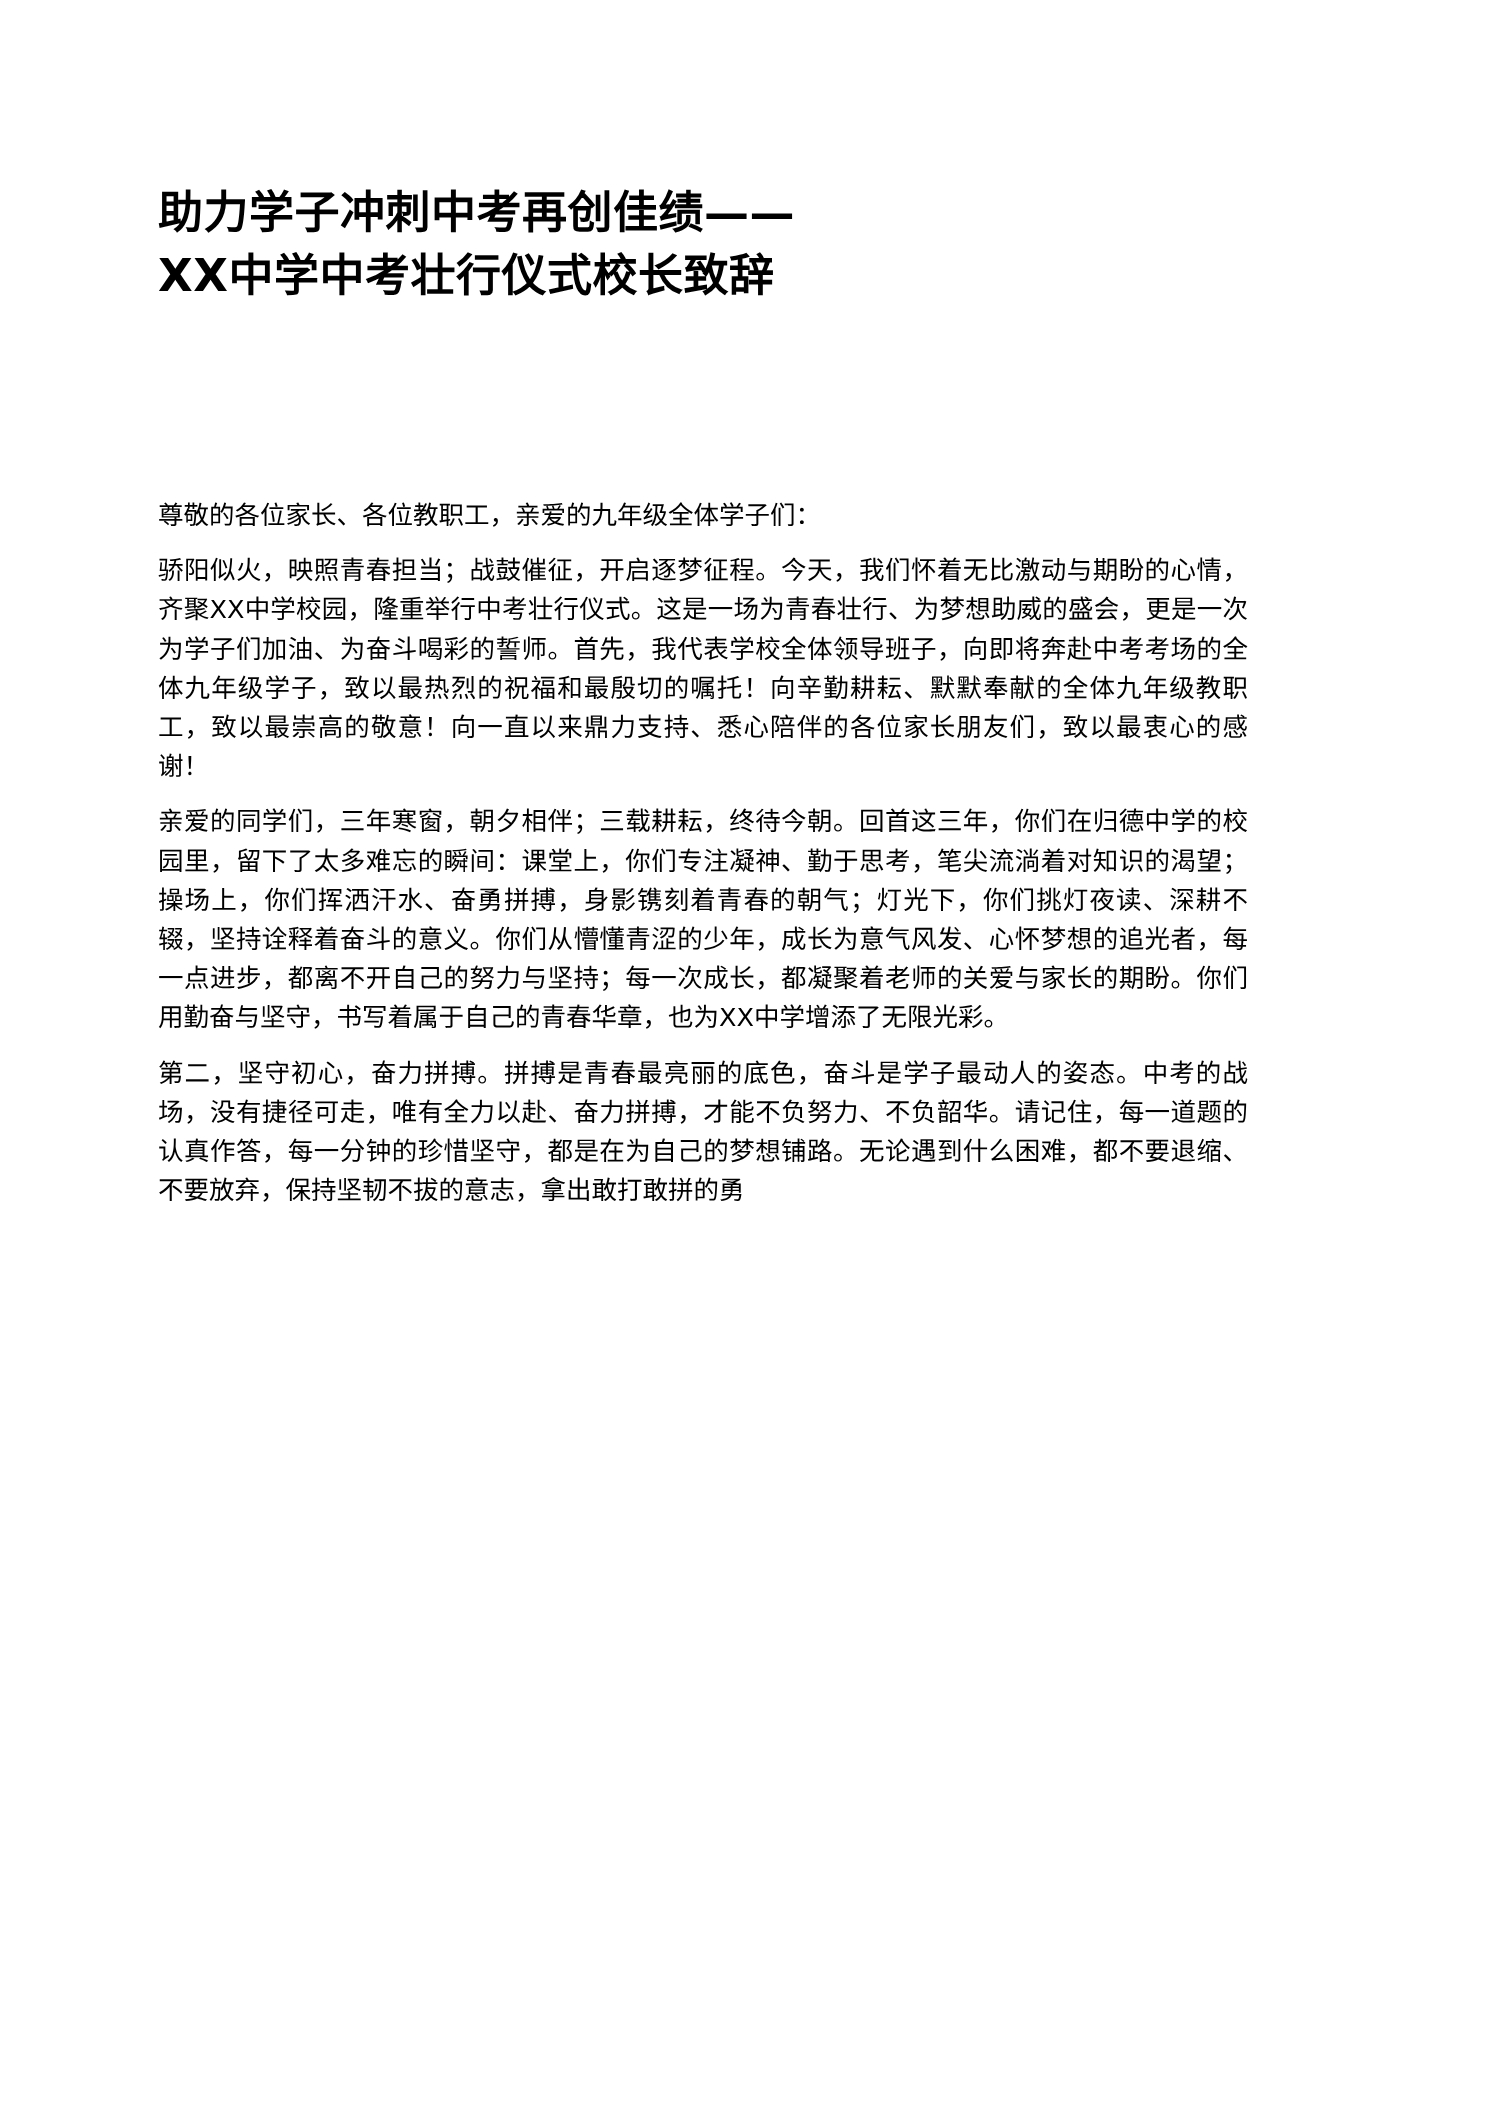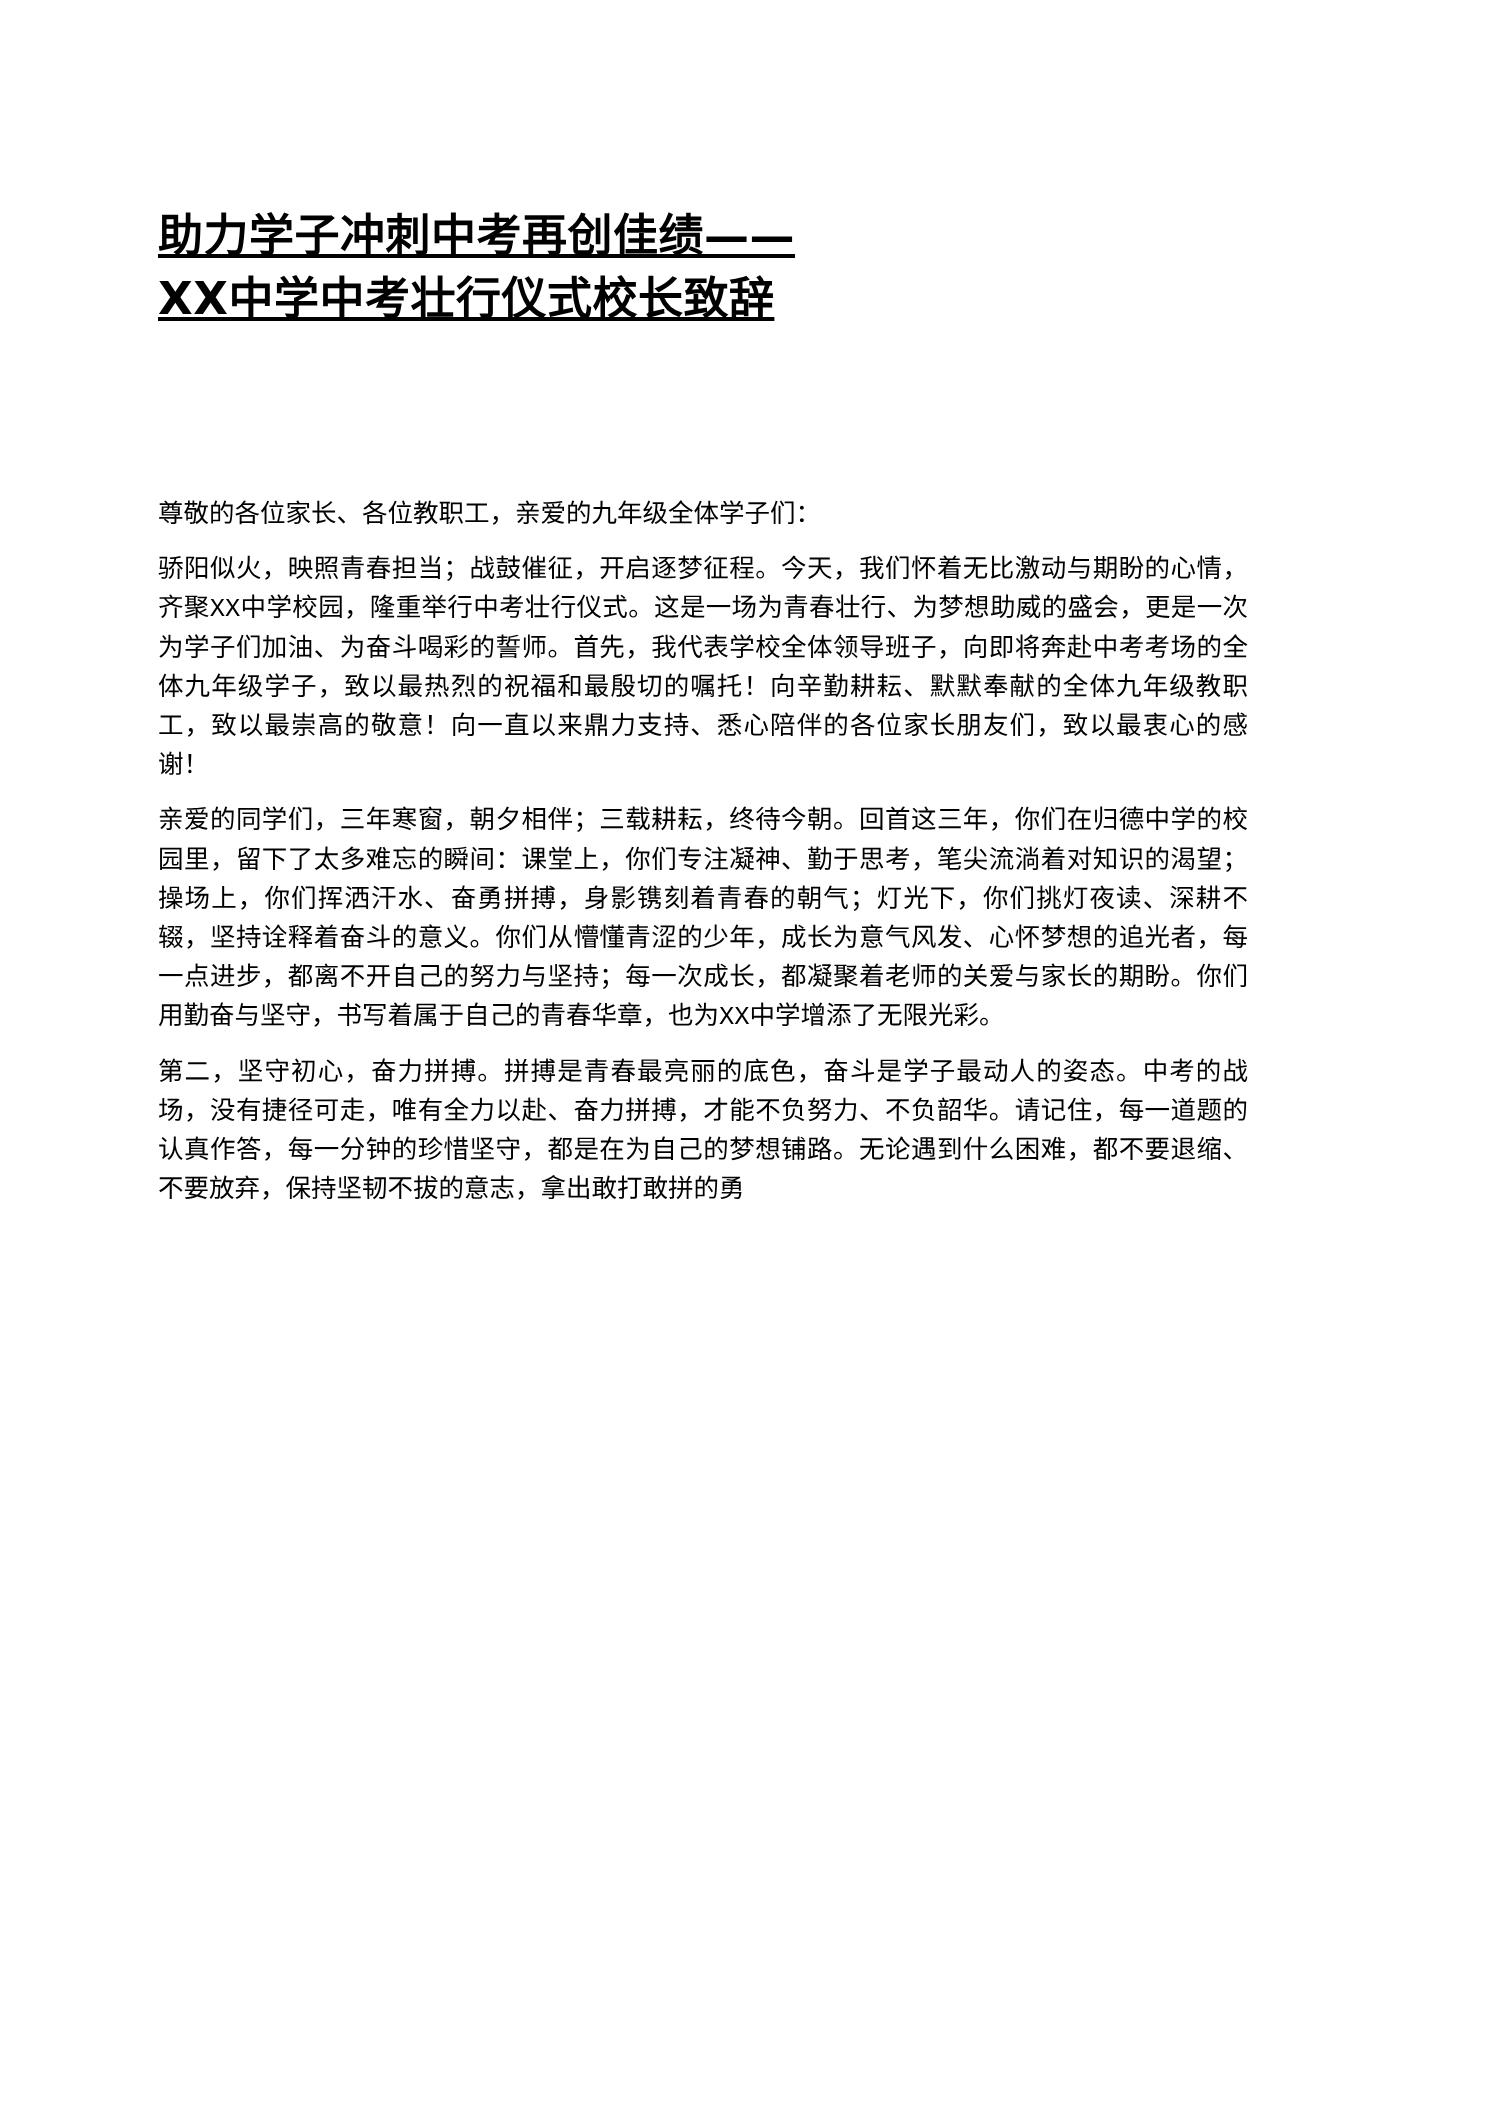--- a/index.html
+++ b/index.html
@@ -31,31 +31,29 @@
     font-size: 45px;
     line-height: 63px;
     font-weight: 700;
     letter-spacing: 0.5px;
     color: #000000;
     white-space: pre-line;
   }
   #title-wrap {
     position: absolute;
     left: 158px;
-    top: 204px;
+    top: 181px;
     width: 1100px;
-    text-decoration: underline;
   }
 
   #body-wrap {
     position: absolute;
     left: 158px;
     top: 496px;
     width: 1090px;
-    font-family: Liberation Mono, monospace;
   }
 
   p.para {
     margin: 0 0 16px 0;
     padding: 0;
     font-size: 25.5px;
     line-height: 39.2px;
     text-align: justify;
     text-justify: inter-ideograph;
     font-weight: 400;

